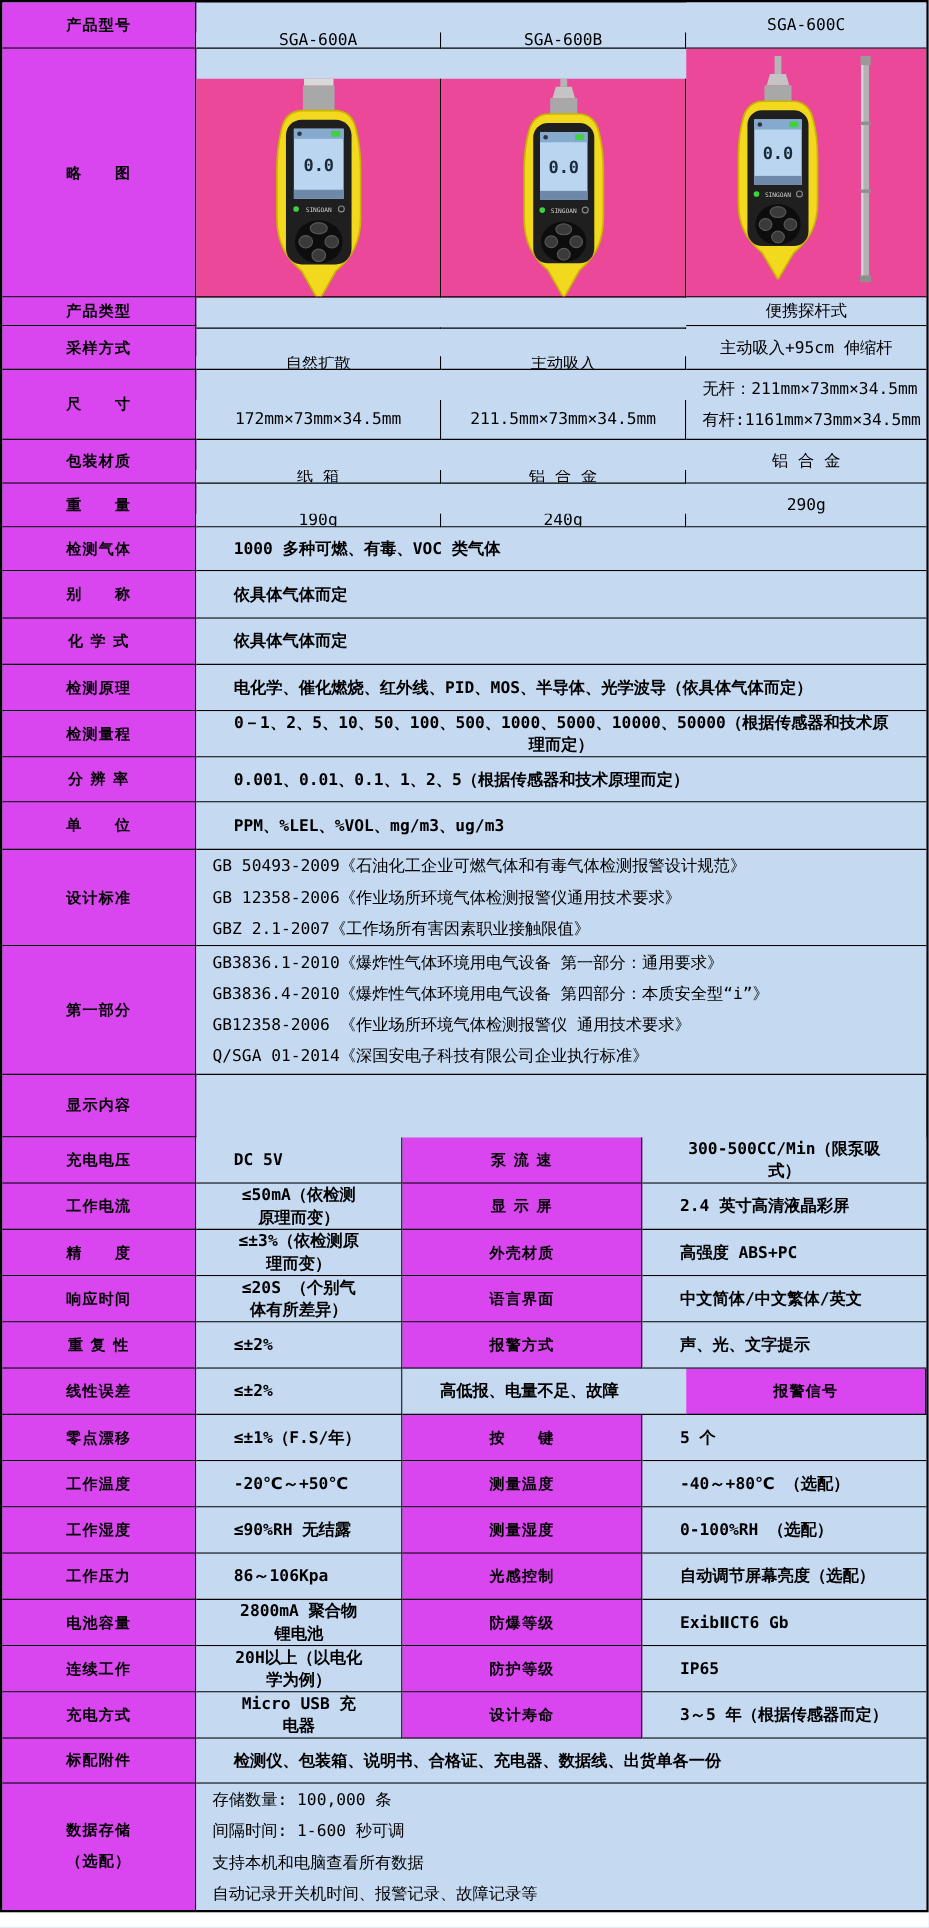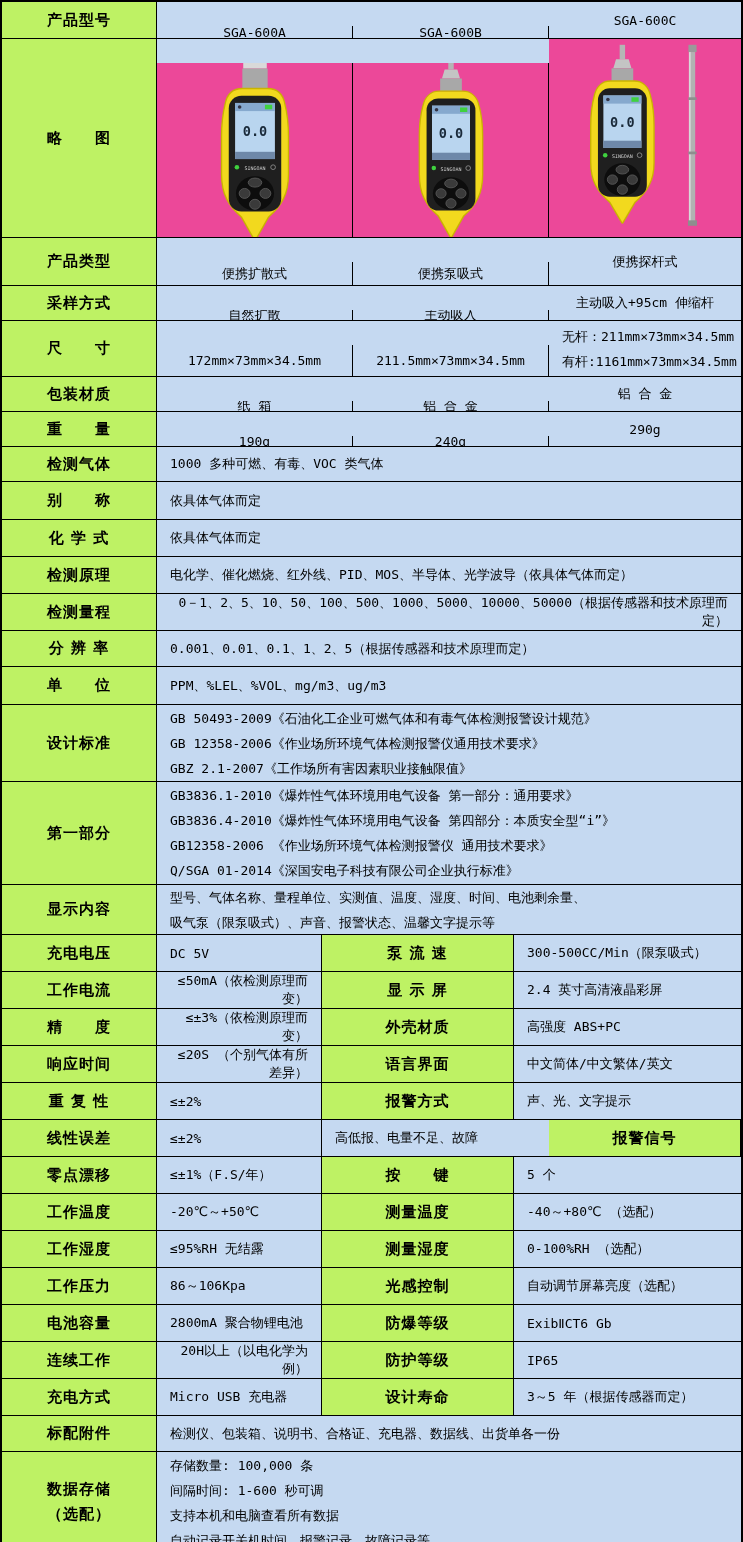--- a/index.html
+++ b/index.html
@@ -5,31 +5,31 @@
   * { margin:0; padding:0; box-sizing:border-box; }
   html,body { background:#fff; }
   body { font-family:"DejaVu Sans","Liberation Sans",sans-serif; color:#000; }
   .tbl { width:743px; border:2px solid #000; background:#C5D9F1; }
   .row { display:flex; width:100%; }
   .cell { border-right:1.5px solid #000; border-bottom:1.5px solid #000;
           display:flex; align-items:center; justify-content:center;
           overflow:hidden; }
   .cell.last { border-right:none; }
   .row.bottom .cell { border-bottom:none; }
-  .lab { background:#bef264; font-weight:bold; font-size:15px; letter-spacing:1px;
+  .lab { background:#d946ef; font-weight:bold; font-size:12px; letter-spacing:1px;
          text-align:center; }
   .val { background:#C5D9F1; font-size:13px;
          font-family:"DejaVu Sans Mono","DejaVu Sans",monospace; }
   .img { background:#ec4899; }
   .c1  { width:155px; flex:none; }
   .c3  { width:196px; flex:none;margin-top:24px; }
   .cv1 { width:165px; flex:none; }
   .cl2 { width:192px; flex:none; }
   .grow { flex:1; }
-  .left { justify-content:flex-start; padding:0 13px; text-align:right; }
+  .left { justify-content:flex-start; padding:0 30px; text-align:center;font-weight:bold; }
   .col  { flex-direction:column; align-items:flex-start; justify-content:center;
           padding:4px 13px; }
   .col.ctr { align-items:center; padding:4px 6px;font-family:Liberation Mono, monospace; }
   .col div { line-height:25px; white-space:nowrap; }
   .lab.col { align-items:center; }
   svg text { font-family:"DejaVu Sans Mono",monospace; }
 </style>
 </head>
 <body>
 
@@ -115,21 +115,21 @@
           <rect x="129.5" y="10" width="6" height="190" fill="#b2b2b2"></rect>
           <rect x="128.5" y="10" width="2" height="190" fill="#d8d8d8"></rect>
           <rect x="128" y="60" width="9" height="3" fill="#8e8e8e"></rect>
           <rect x="128" y="120" width="9" height="3" fill="#8e8e8e"></rect>
           <rect x="127.5" y="196" width="10" height="6" fill="#8e8e8e"></rect>
         </g>
       </svg>
     </div>
   </div>
 
-  <div class="row" style="height:48px">
+  <div class="row" style="height:23px">
     <div class="cell lab c1">产品类型</div>
     <div class="cell val c3">便携扩散式</div>
     <div class="cell val c3">便携泵吸式</div>
     <div class="cell val grow last">便携探杆式</div>
   </div>
 
   <div class="row" style="height:35px">
     <div class="cell lab c1">采样方式</div>
     <div class="cell val c3">自然扩散</div>
     <div class="cell val c3">主动吸入</div>
@@ -203,24 +203,20 @@
     <div class="cell val grow last col">
       <div>GB3836.1-2010《爆炸性气体环境用电气设备  第一部分：通用要求》</div>
       <div>GB3836.4-2010《爆炸性气体环境用电气设备  第四部分：本质安全型“i”》</div>
       <div>GB12358-2006 《作业场所环境气体检测报警仪  通用技术要求》</div>
       <div>Q/SGA 01-2014《深国安电子科技有限公司企业执行标准》</div>
     </div>
   </div>
 
   <div class="row" style="height:50px">
     <div class="cell lab c1">显示内容</div>
-    <div class="cell val grow last col">
-      <div>型号、气体名称、量程单位、实测值、温度、湿度、时间、电池剩余量、</div>
-      <div>吸气泵（限泵吸式）、声音、报警状态、温馨文字提示等</div>
-    </div>
   </div>
 
   <div class="row" style="height:37px">
     <div class="cell lab c1">充电电压</div>
     <div class="cell val cv1 left">DC 5V</div>
     <div class="cell lab cl2">泵 流 速</div>
     <div class="cell val grow last left">300-500CC/Min（限泵吸式）</div>
   </div>
   <div class="row" style="height:37px">
     <div class="cell lab c1">工作电流</div>
@@ -259,21 +255,21 @@
     <div class="cell val grow last left">5 个</div>
   </div>
   <div class="row" style="height:37px">
     <div class="cell lab c1">工作温度</div>
     <div class="cell val cv1 left">-20℃～+50℃</div>
     <div class="cell lab cl2">测量温度</div>
     <div class="cell val grow last left">-40～+80℃ （选配）</div>
   </div>
   <div class="row" style="height:37px">
     <div class="cell lab c1">工作湿度</div>
-    <div class="cell val cv1 left">≤95%RH 无结露</div>
+    <div class="cell val cv1 left">≤90%RH 无结露</div>
     <div class="cell lab cl2">测量湿度</div>
     <div class="cell val grow last left">0-100%RH （选配）</div>
   </div>
   <div class="row" style="height:37px">
     <div class="cell lab c1">工作压力</div>
     <div class="cell val cv1 left">86～106Kpa</div>
     <div class="cell lab cl2">光感控制</div>
     <div class="cell val grow last left">自动调节屏幕亮度（选配）</div>
   </div>
   <div class="row" style="height:37px">

